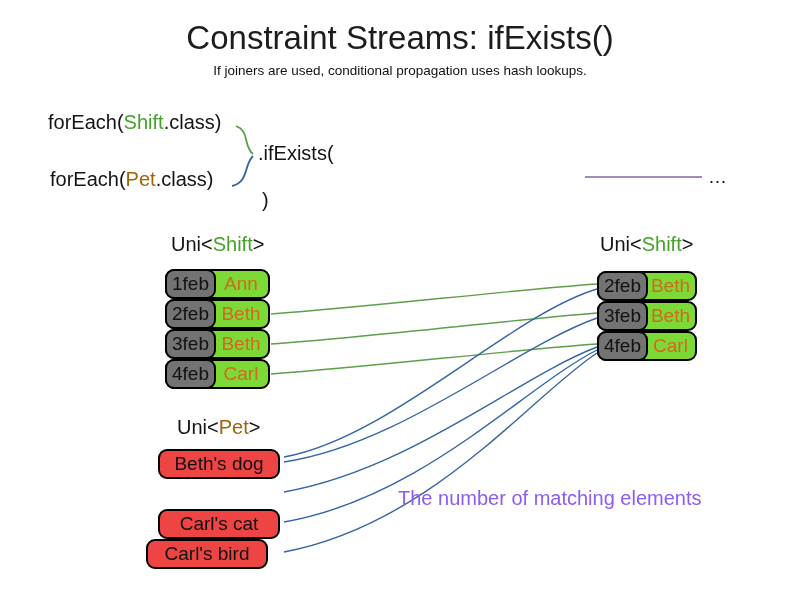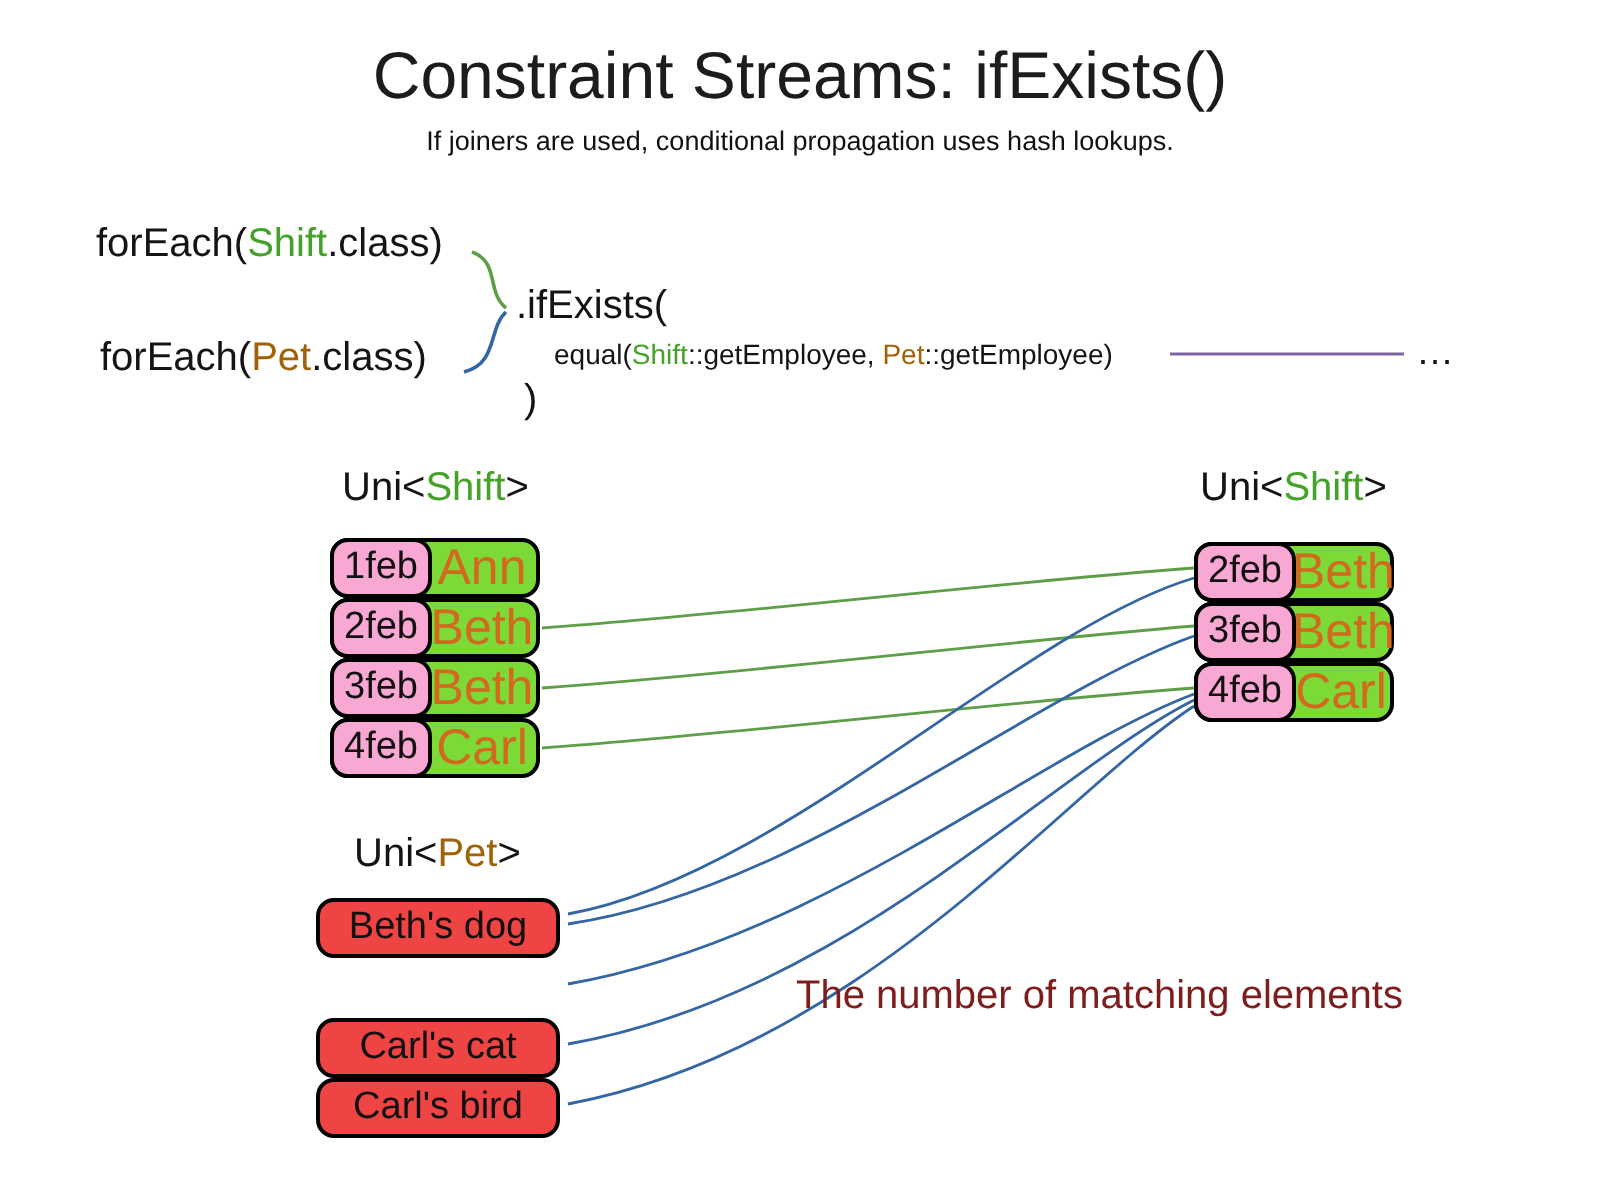--- a/index.html
+++ b/index.html
@@ -9,28 +9,28 @@
   .title { top:19px; left:0; width:800px; text-align:center; font-size:33px; color:#1c1c1c; }
   .subtitle { top:63px; left:0; width:800px; text-align:center; font-size:13.5px; color:#111; }
   .code { font-size:20px; color:#141414; white-space:nowrap; }
   .code-sm { font-size:14px; color:#141414; white-space:nowrap; }
   .green-t { color:#44a229; }
   .blue-t  { color:#a16207; }
   .tbl-label { font-size:20px; color:#141414; white-space:nowrap; }
   .connectors { position:absolute; top:0; left:0; width:800px; height:600px; }
   .shift-row { position:absolute; background:#7cd936; border:2px solid #000; border-radius:9px;
                display:flex; box-sizing:border-box; height:30px; }
-  .date-cell { border:2px solid #000; border-radius:9px; margin:-2px; background:#f9a8d4;
+  .date-cell { border:2px solid #000; border-radius:9px; margin:-2px; background:#737373;
                padding:0 5px; display:flex; align-items:center; font-size:19px; color:#111; }
   .name-cell { flex:1; display:flex; align-items:center; justify-content:center;
-               color:#d2691e; font-size:25px; }
+               color:#d2691e; font-size:19px; }
   .pet-row { position:absolute; background:#ef4444; border:2px solid #000; border-radius:9px;
              display:flex; align-items:center; justify-content:center; box-sizing:border-box;
              height:30px; width:122px; font-size:19px; color:#111; }
-  .note { color:#7f1d1d; font-size:20px; line-height:28px; white-space:nowrap; }
+  .note { color:#8b5cf6; font-size:20px; line-height:28px; white-space:nowrap; }
   .ellipsis { font-size:19px; color:#141414; }
 </style>
 </head>
 <body>
 
 <div class="slide">
 
   <svg class="connectors" viewBox="0 0 800 600" fill="none">
 
     <path d="M 236 126 C 250 131 243 146 253 154" stroke="#5f9e49" stroke-width="1.8"></path>
@@ -51,21 +51,20 @@
 
   <div class="abs title">Constraint Streams: ifExists()</div>
   <div class="abs subtitle">If joiners are used, conditional propagation uses hash lookups.</div>
 
   <div class="abs code" style="left:48px; top:111px;"><span>forEach(</span><span class="green-t">Shift</span><span>.class)</span></div>
 
   <div class="abs code" style="left:50px; top:168px;"><span>forEach(</span><span class="blue-t">Pet</span><span>.class)</span></div>
 
   <div class="abs code" style="left:258px; top:142px;">.ifExists(</div>
 
-  <div class="abs code-sm" style="left:277px; top:169px;"><span>equal(</span><span class="green-t">Shift</span><span>::getEmployee, </span><span class="blue-t">Pet</span><span>::getEmployee)</span></div>
 
   <div class="abs code" style="left:262px; top:189px;">)</div>
 
   <div class="abs ellipsis" style="left:708px; top:166px;">…</div>
 
   <div class="abs tbl-label" style="left:171px; top:233px;"><span>Uni&lt;</span><span class="green-t">Shift</span><span>&gt;</span></div>
 
   <div class="shift-row" style="left:165px; top:269px; width:105px;">
     <span class="date-cell">1feb</span>
     <span class="name-cell">Ann</span>
@@ -95,19 +94,19 @@
   </div>
   <div class="shift-row" style="left:597px; top:331px; width:100px;">
     <span class="date-cell">4feb</span>
     <span class="name-cell">Carl</span>
   </div>
 
   <div class="abs tbl-label" style="left:177px; top:416px;text-align:right;"><span>Uni&lt;</span><span class="blue-t">Pet</span><span>&gt;</span></div>
 
   <div class="pet-row" style="left:158px; top:449px;">Beth's dog</div>
   <div class="pet-row" style="left:158px; top:509px;">Carl's cat</div>
-  <div class="pet-row" style="left:158px; top:539px;">Carl's bird</div>
+  <div class="pet-row" style="left:146px; top:539px;">Carl's bird</div>
 
   <div class="abs note" style="left:398px; top:484px;">
     <div>The number of matching elements</div>
   </div>
 
 </div>
 
 </body></html>

